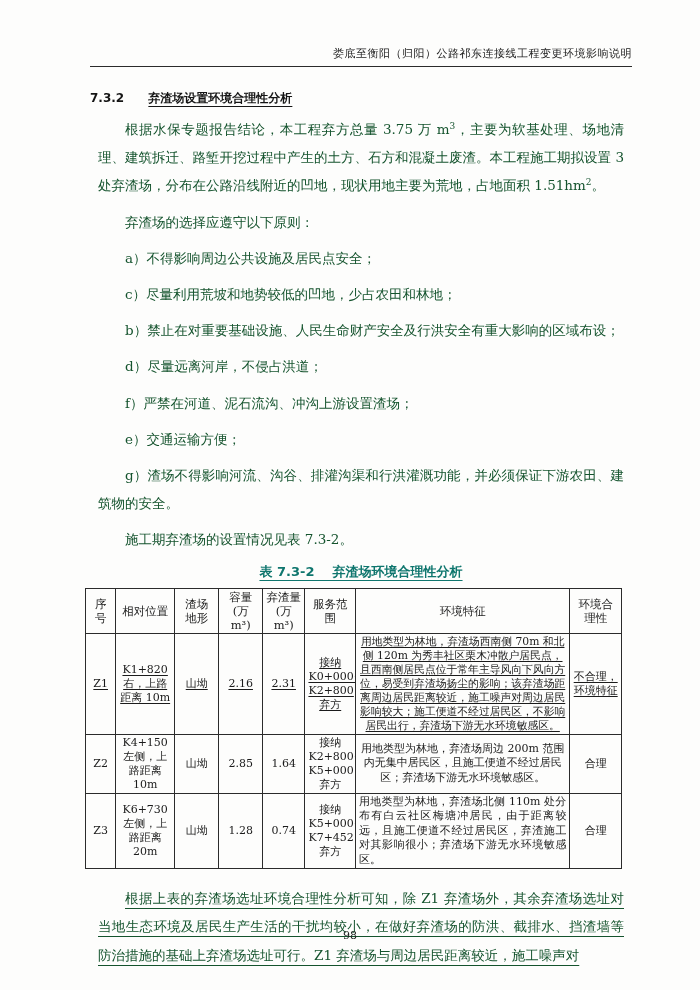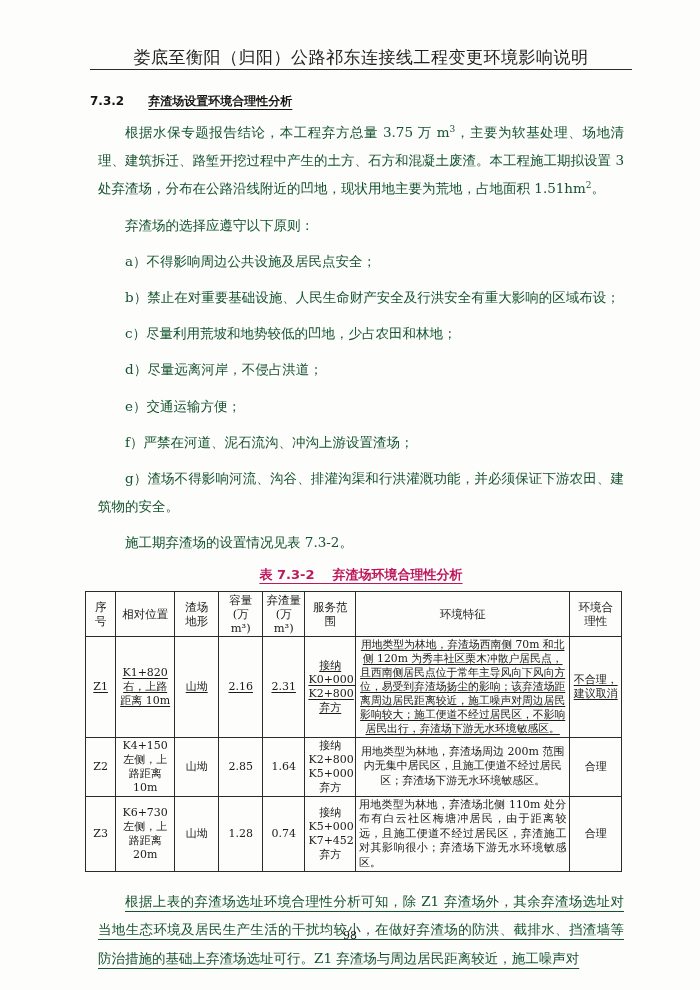--- a/index.html
+++ b/index.html
@@ -8,23 +8,24 @@
     width: 700px; height: 990px;
     margin: 0 auto;
     background: #fdfdfc;
     color: #1e1e1e;
     font-family: "DejaVu Serif", "Liberation Serif", serif;
     box-sizing: border-box;
     padding: 46px 68px 0 90px;
     overflow: hidden;
   }
   .doc-header {
-    text-align: center;
-    font-size: 17px;
+    text-align: right;
+    font-size: 11px;
     letter-spacing: 0.5px;
+    padding-bottom: 5px;
     border-bottom: 1.5px solid #2b2b2b;
     color: #222;
   }
   .section-heading {
     margin-top: 23px;
     font-family: "DejaVu Sans", "Liberation Sans", sans-serif;
     font-weight: bold;
     font-size: 12px;
     color: #151515;
   }
@@ -45,21 +46,21 @@
     color: #14532d;
   }
   p.body.first { margin-top: 8px; }
   sup.sp { font-size: 9px; line-height: 0; }
   .table-caption {
     margin-top: 9px;
     text-align: center;
     font-family: "DejaVu Sans", "Liberation Sans", sans-serif;
     font-weight: bold;
     font-size: 13px;
-    color: #be185d;
+    color: #0f766e;
   }
   .table-caption span {
     text-decoration: underline;
     text-underline-offset: 4px;
     text-decoration-thickness: 1px;
     white-space: pre;
   }
   table.waste {
     border-collapse: collapse;
     table-layout: fixed;
@@ -120,25 +121,25 @@
   <div class="section-heading">
     <span class="section-number">7.3.2</span>
     <span class="section-title">弃渣场设置环境合理性分析</span>
   </div>
 
   <p class="body first"><span>根据水保专题报告结论，本工程弃方总量 3.75 万 m</span><sup class="sp">3</sup><span>，主要为软基处理、场地清理、建筑拆迁、路堑开挖过程中产生的土方、石方和混凝土废渣。本工程施工期拟设置 3 处弃渣场，分布在公路沿线附近的凹地，现状用地主要为荒地，占地面积 1.51hm</span><sup class="sp">2</sup><span>。</span></p>
 
   <p class="body">弃渣场的选择应遵守以下原则：</p>
 
   <p class="body">a）不得影响周边公共设施及居民点安全；</p>
+  <p class="body">c）尽量利用荒坡和地势较低的凹地，少占农田和林地；</p>
   <p class="body">b）禁止在对重要基础设施、人民生命财产安全及行洪安全有重大影响的区域布设；</p>
-  <p class="body">c）尽量利用荒坡和地势较低的凹地，少占农田和林地；</p>
   <p class="body">d）尽量远离河岸，不侵占洪道；</p>
+  <p class="body">f）严禁在河道、泥石流沟、冲沟上游设置渣场；</p>
   <p class="body">e）交通运输方便；</p>
-  <p class="body">f）严禁在河道、泥石流沟、冲沟上游设置渣场；</p>
   <p class="body">g）渣场不得影响河流、沟谷、排灌沟渠和行洪灌溉功能，并必须保证下游农田、建筑物的安全。</p>
 
   <p class="body">施工期弃渣场的设置情况见表 7.3-2。</p>
 
   <div class="table-caption">
     <span>表 7.3-2    弃渣场环境合理性分析</span>
   </div>
 
   <table class="waste">
     <colgroup>
@@ -191,21 +192,21 @@
         <td>山坳</td>
         <td>2.16</td>
         <td>2.31</td>
         <td>
             <span class="svc-line">接纳</span>
             <span class="svc-line">K0+000~</span>
             <span class="svc-line">K2+800</span>
             <span class="svc-line">弃方</span>
           </td>
         <td class="env">用地类型为林地，弃渣场西南侧 70m 和北侧 120m 为秀丰社区栗木冲散户居民点，且西南侧居民点位于常年主导风向下风向方位，易受到弃渣场扬尘的影响；该弃渣场距离周边居民距离较近，施工噪声对周边居民影响较大；施工便道不经过居民区，不影响居民出行，弃渣场下游无水环境敏感区。</td>
-        <td>不合理，建议取消</td>
+        <td>不合理，环境特征</td>
       </tr>
       <tr class="row-z2">
         <td>Z2</td>
         <td>K4+150 左侧，上路距离 10m</td>
         <td>山坳</td>
         <td>2.85</td>
         <td>1.64</td>
         <td>
             <span class="svc-line">接纳</span>
             <span class="svc-line">K2+800~</span>

